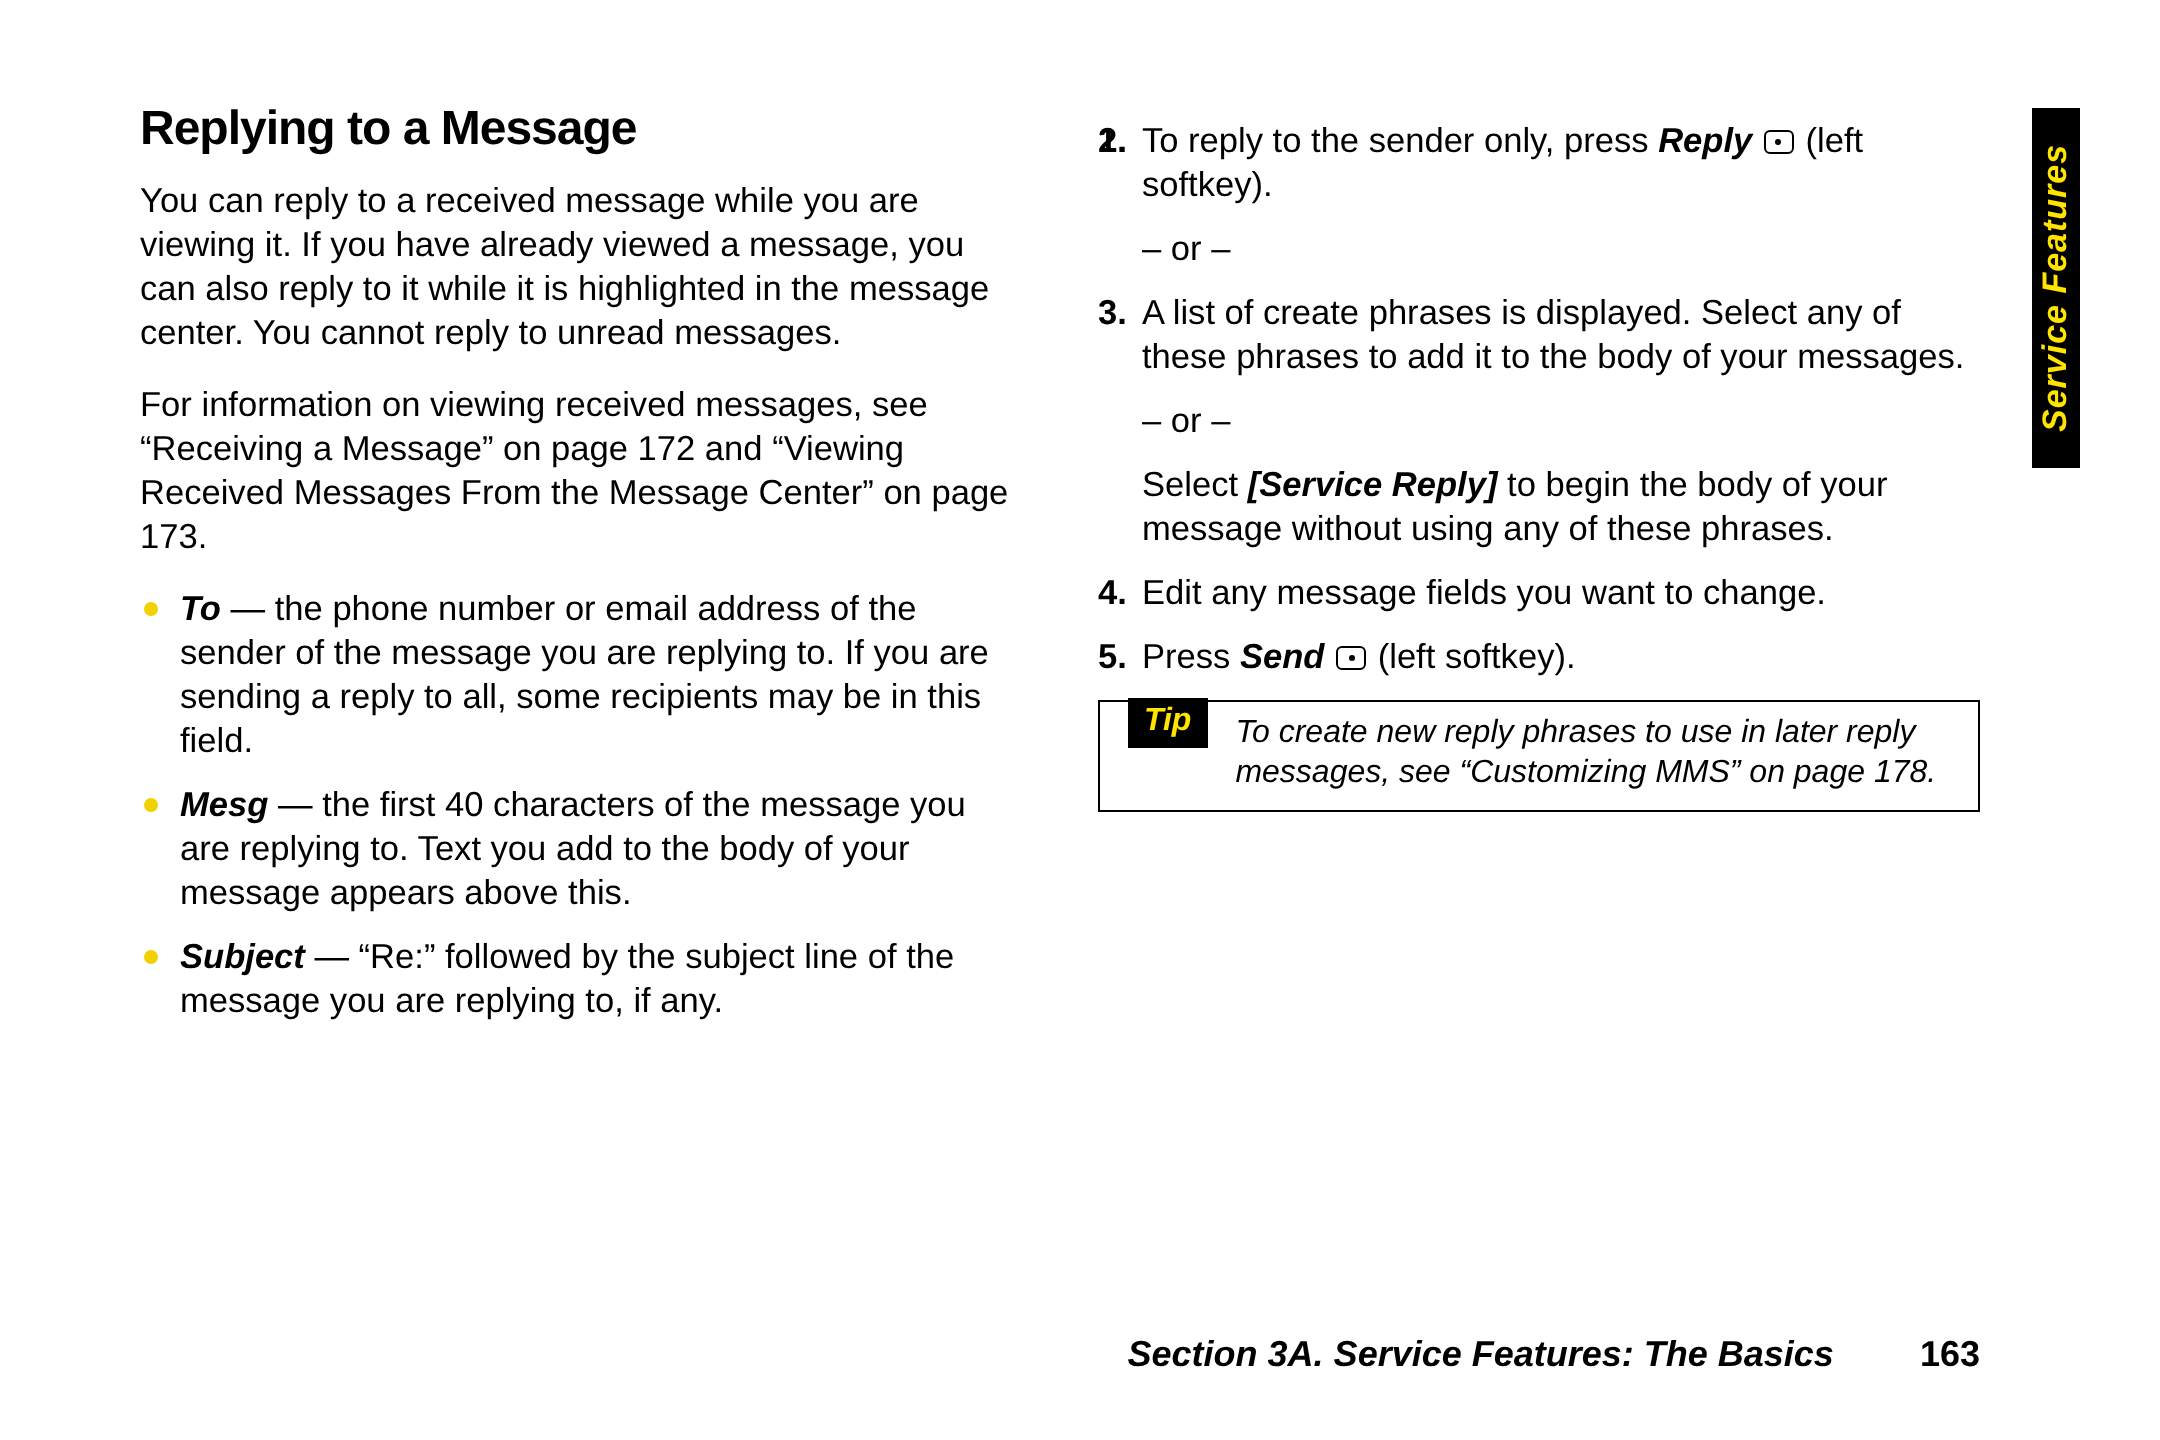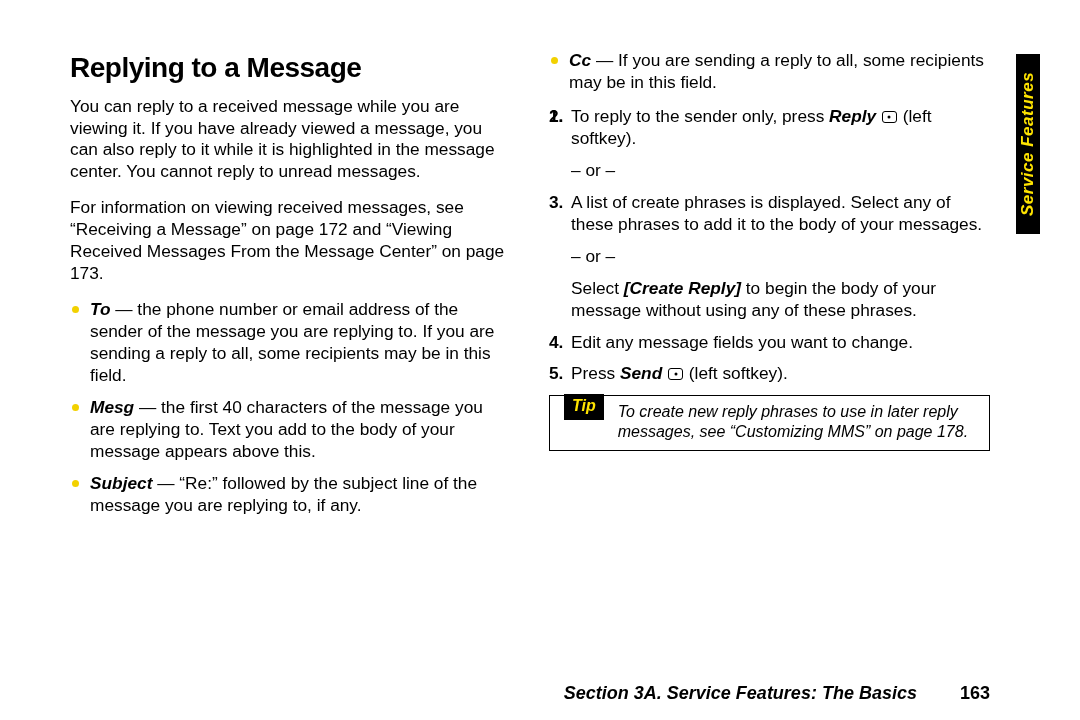--- a/index.html
+++ b/index.html
@@ -18,21 +18,21 @@
   .col {
     flex: 1 1 50%;
     font-size: 17.3px;
     line-height: 1.27;
   }
   .col p { margin-bottom: 14px; }
   h2.section-title {
     font-family: "Arial Narrow", Arial, sans-serif;
     font-stretch: condensed;
     font-weight: 700;
-    font-size: 28px;
+    font-size: 24px;
     letter-spacing: -0.5px;
     margin-bottom: 10px;
   }
   ul.dot { list-style: none; padding-left: 0; margin-bottom: 12px; }
   ul.dot > li { position: relative; padding-left: 20px; margin-bottom: 10px; }
   ul.dot > li::before {
     content: "";
     position: absolute;
     left: 2px;
     top: 7px;
@@ -121,21 +121,21 @@
     font-size: 17px;
     display: flex;
     align-items: center;
     justify-content: center;
     writing-mode: vertical-rl;
     transform: rotate(180deg);
     letter-spacing: 0.5px;
   }
   .footer {
     position: absolute;
-    bottom: 16px;
+    bottom: 32px;
     right: 90px;
     font-family: "Arial Narrow", Arial, sans-serif;
     font-stretch: condensed;
     font-style: italic;
     font-weight: 700;
     font-size: 18px;
   }
   .footer .pgnum {
     font-style: normal;
     margin-left: 38px;
@@ -161,41 +161,36 @@
         <li>
           <b class="cond"><i>Mesg</i></b><span> — the first 40 characters of the message you are replying to. Text you add to the body of your message appears above this.</span>
         </li>
         <li>
           <b class="cond"><i>Subject</i></b><span> — “Re:” followed by the subject line of the message you are replying to, if any.</span>
         </li>
       </ul>
     </div>
 
     <div class="col">
-      <ul class="dot">
-        <li>
-          <b class="cond"><i>Cc</i></b><span> — If you are sending a reply to all, some recipients may be in this field.</span>
-        </li>
-      </ul>
 
 
       <ol class="steps">
         <li><span class="num">1.</span></li>
 
         <li><span class="num">2.</span>
           <span>To reply to the sender only, press </span><b class="cond"><i>Reply</i></b>
           <span class="key dot-center"></span><span> (left softkey).</span>
           <span class="sub">– or –</span>
         </li>
 
         <li><span class="num">3.</span>
           <span>A list of create phrases is displayed. Select any of these phrases to add it to the body of your messages.</span>
           <span class="sub">– or –</span>
           <span class="sub">
-            <span>Select </span><b class="cond"><i>[Create Reply]</i></b><span> to begin the body of your message without using any of these phrases.</span>
+            <span>Select </span><b class="cond"><i>[Service Reply]</i></b><span> to begin the body of your message without using any of these phrases.</span>
           </span>
         </li>
 
         <li><span class="num">4.</span><span>Edit any message fields you want to change.</span></li>
 
         <li><span class="num">5.</span>
           <span>Press </span><b class="cond"><i>Send</i></b>
           <span class="key dot-center"></span><span> (left softkey).</span>
         </li>
       </ol>

